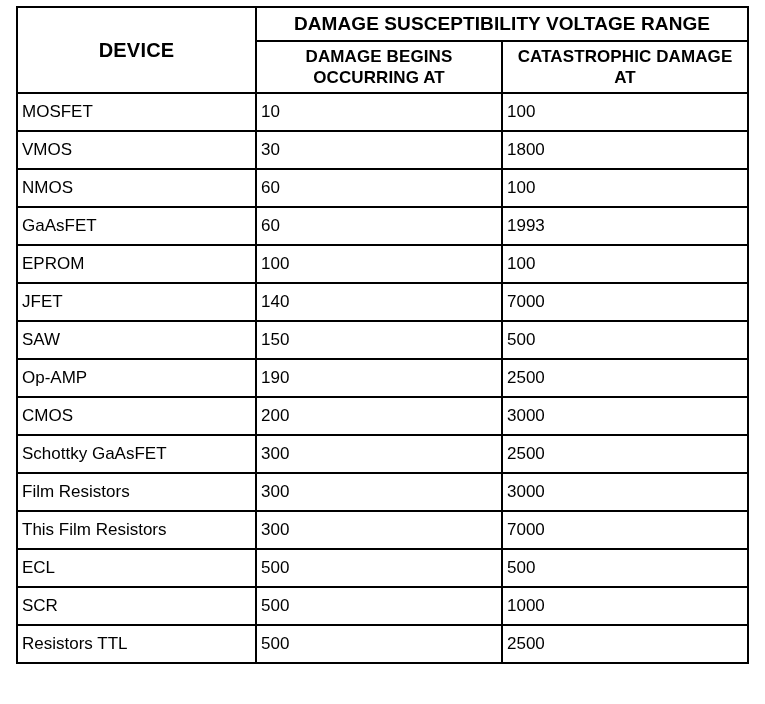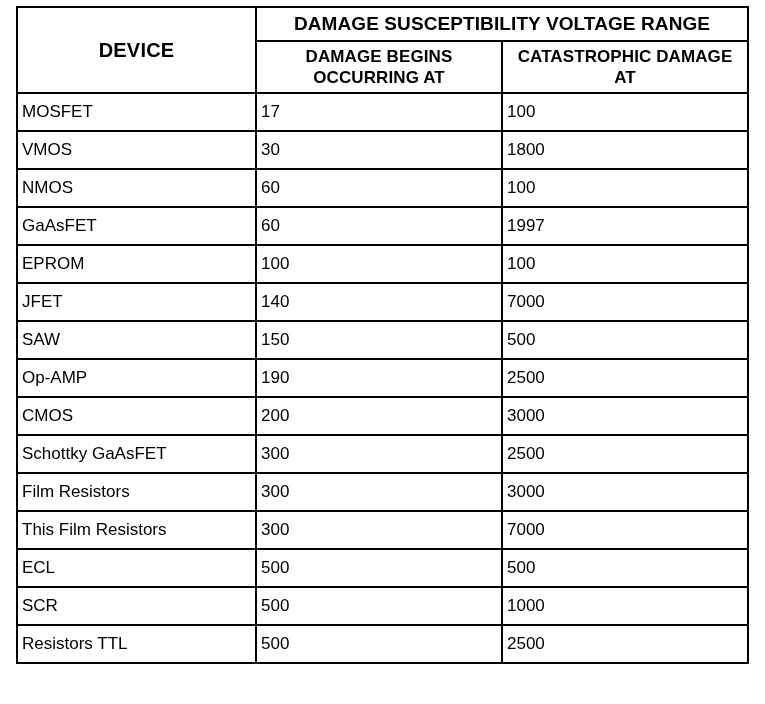--- a/index.html
+++ b/index.html
@@ -82,37 +82,37 @@
         <th class="group-head" colspan="2">DAMAGE SUSCEPTIBILITY VOLTAGE RANGE</th>
       </tr>
       <tr>
         <th class="sub-head">DAMAGE BEGINS OCCURRING AT</th>
         <th class="sub-head">CATASTROPHIC DAMAGE AT</th>
       </tr>
     </thead>
     <tbody>
         <tr>
           <td class="cell cell-device">MOSFET</td>
-          <td class="cell">17</td>
+          <td class="cell">10</td>
           <td class="cell">100</td>
         </tr>
         <tr>
           <td class="cell cell-device">VMOS</td>
           <td class="cell">30</td>
           <td class="cell">1800</td>
         </tr>
         <tr>
           <td class="cell cell-device">NMOS</td>
           <td class="cell">60</td>
           <td class="cell">100</td>
         </tr>
         <tr>
           <td class="cell cell-device">GaAsFET</td>
           <td class="cell">60</td>
-          <td class="cell">1997</td>
+          <td class="cell">1993</td>
         </tr>
         <tr>
           <td class="cell cell-device">EPROM</td>
           <td class="cell">100</td>
           <td class="cell">100</td>
         </tr>
         <tr>
           <td class="cell cell-device">JFET</td>
           <td class="cell">140</td>
           <td class="cell">7000</td>

